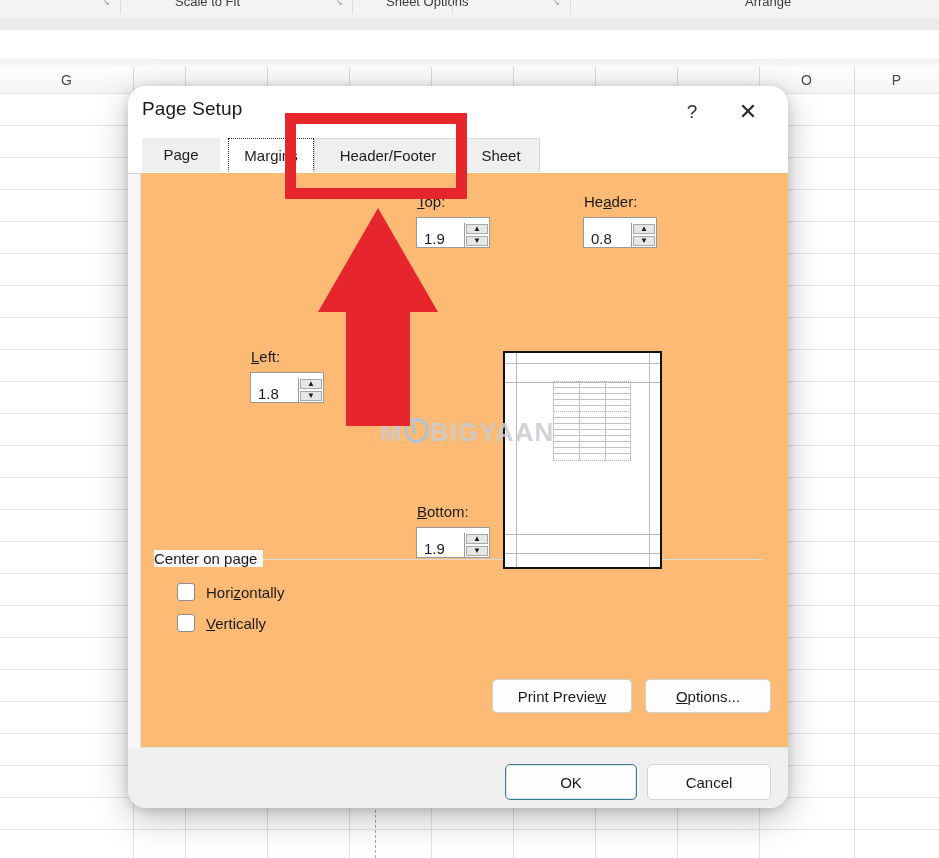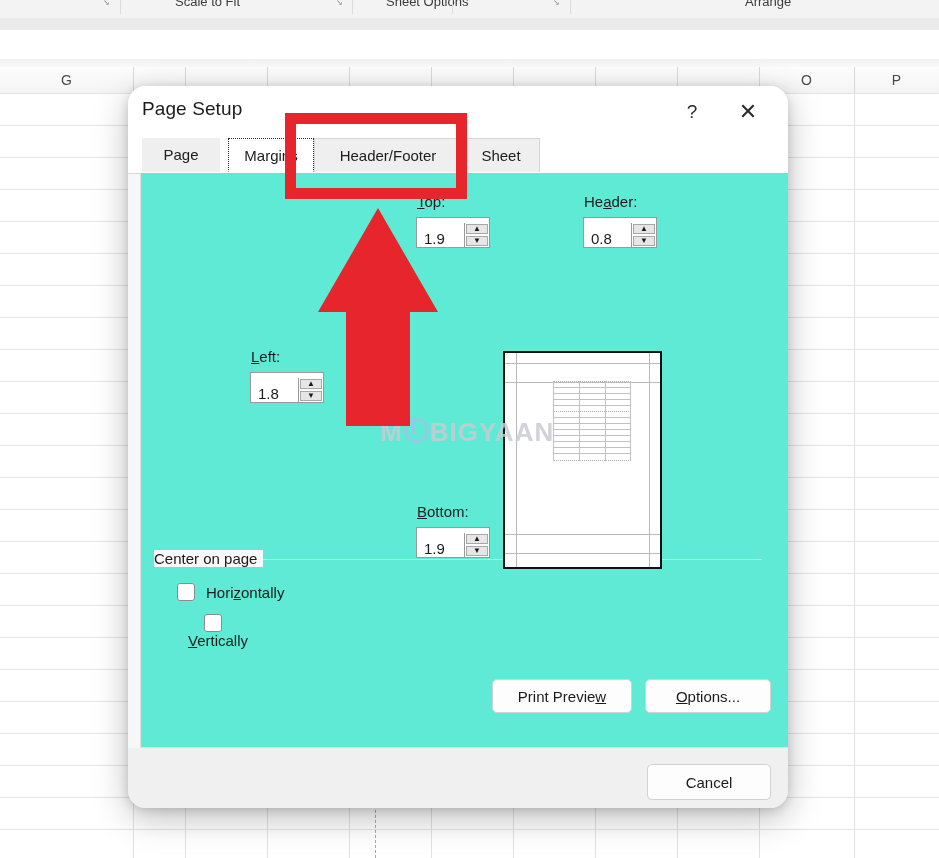--- a/index.html
+++ b/index.html
@@ -140,21 +140,21 @@
     background: #ffffff;
     border: 1px dotted #2a2a2a;
     border-bottom: 1px solid #ffffff;
     z-index: 3;
   }
   .tab.plain { border: none; }
 
   .tabpanel {
     position: absolute; left: 12px; top: 87px;
     width: 658px; height: 575px;
-    background: #5eead4;
+    background: #fdba74;
     border: 1px solid #e0e0e0;
     border-top: none;
     box-sizing: border-box;
   }
 
   
   .m-label {
     position: absolute;
     font-size: 15px; color: #1b1b1b;
     white-space: nowrap;
@@ -457,21 +457,21 @@
         </div>
       </div>
 
       <div class="group-label" style="left:13px; top:377px; z-index:4;">Center on page</div>
       <div class="group-line" style="left:13px; top:386px; width:608px;"></div>
 
       <div class="cb-row" style="left:36px; top:410px;">
         <div class="cb-box"></div>
         <div class="cb-text">Hori<u>z</u>ontally</div>
       </div>
-      <div class="cb-row" style="left:36px; top:441px;flex-direction:column;">
+      <div class="cb-row" style="left:36px; top:441px;">
         <div class="cb-box"></div>
         <div class="cb-text"><u>V</u>ertically</div>
       </div>
 
       <div class="btn" style="left:504px; top:506px; width:126px;">
           <span><u>O</u>ptions...</span>
         </div>
       <div class="btn" style="left:351px; top:506px; width:140px;">
           <span>Print Previe<u>w</u></span>
         </div>
@@ -500,20 +500,21 @@
         <div class="pv-r" style="top:72px;"></div>
         <div class="pv-dot" style="top:79px;"></div>
         <div class="pv-c" style="left:0px;"></div>
         <div class="pv-c" style="left:26px;"></div>
         <div class="pv-c" style="left:52px;"></div>
         <div class="pv-c" style="left:77px;"></div>
       </div>
     </div>
 
     <div class="dlg-footer">
+      <div class="btn default" style="left:377px; top:16px; width:132px; height:36px;">OK</div>
       <div class="btn" style="left:519px; top:16px; width:124px; height:36px;">Cancel</div>
     </div>
   </div>
 
   <div class="watermark"><span>M</span><span class="wm-o"></span><span>BIGYAAN</span></div>
 
   <svg class="anno-arrow" viewBox="0 0 120 218">
     <polygon points="60,0 120,104 92,104 92,218 28,218 28,104 0,104" fill="#e6252c"></polygon>
   </svg>
   <div class="anno-rect"></div>

